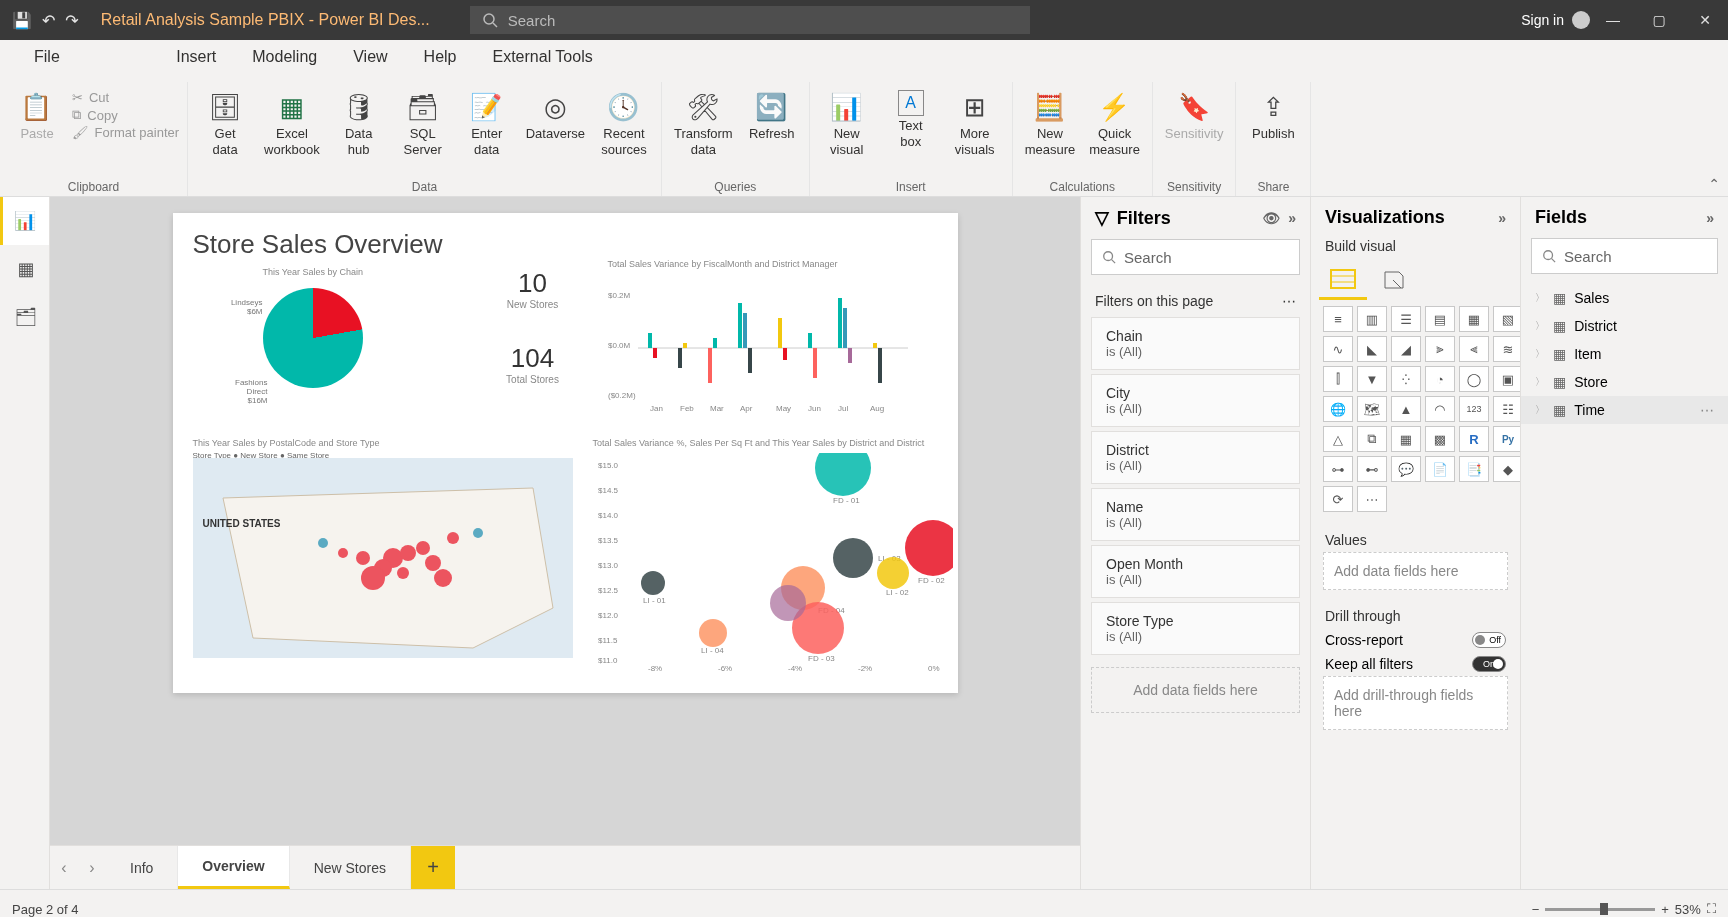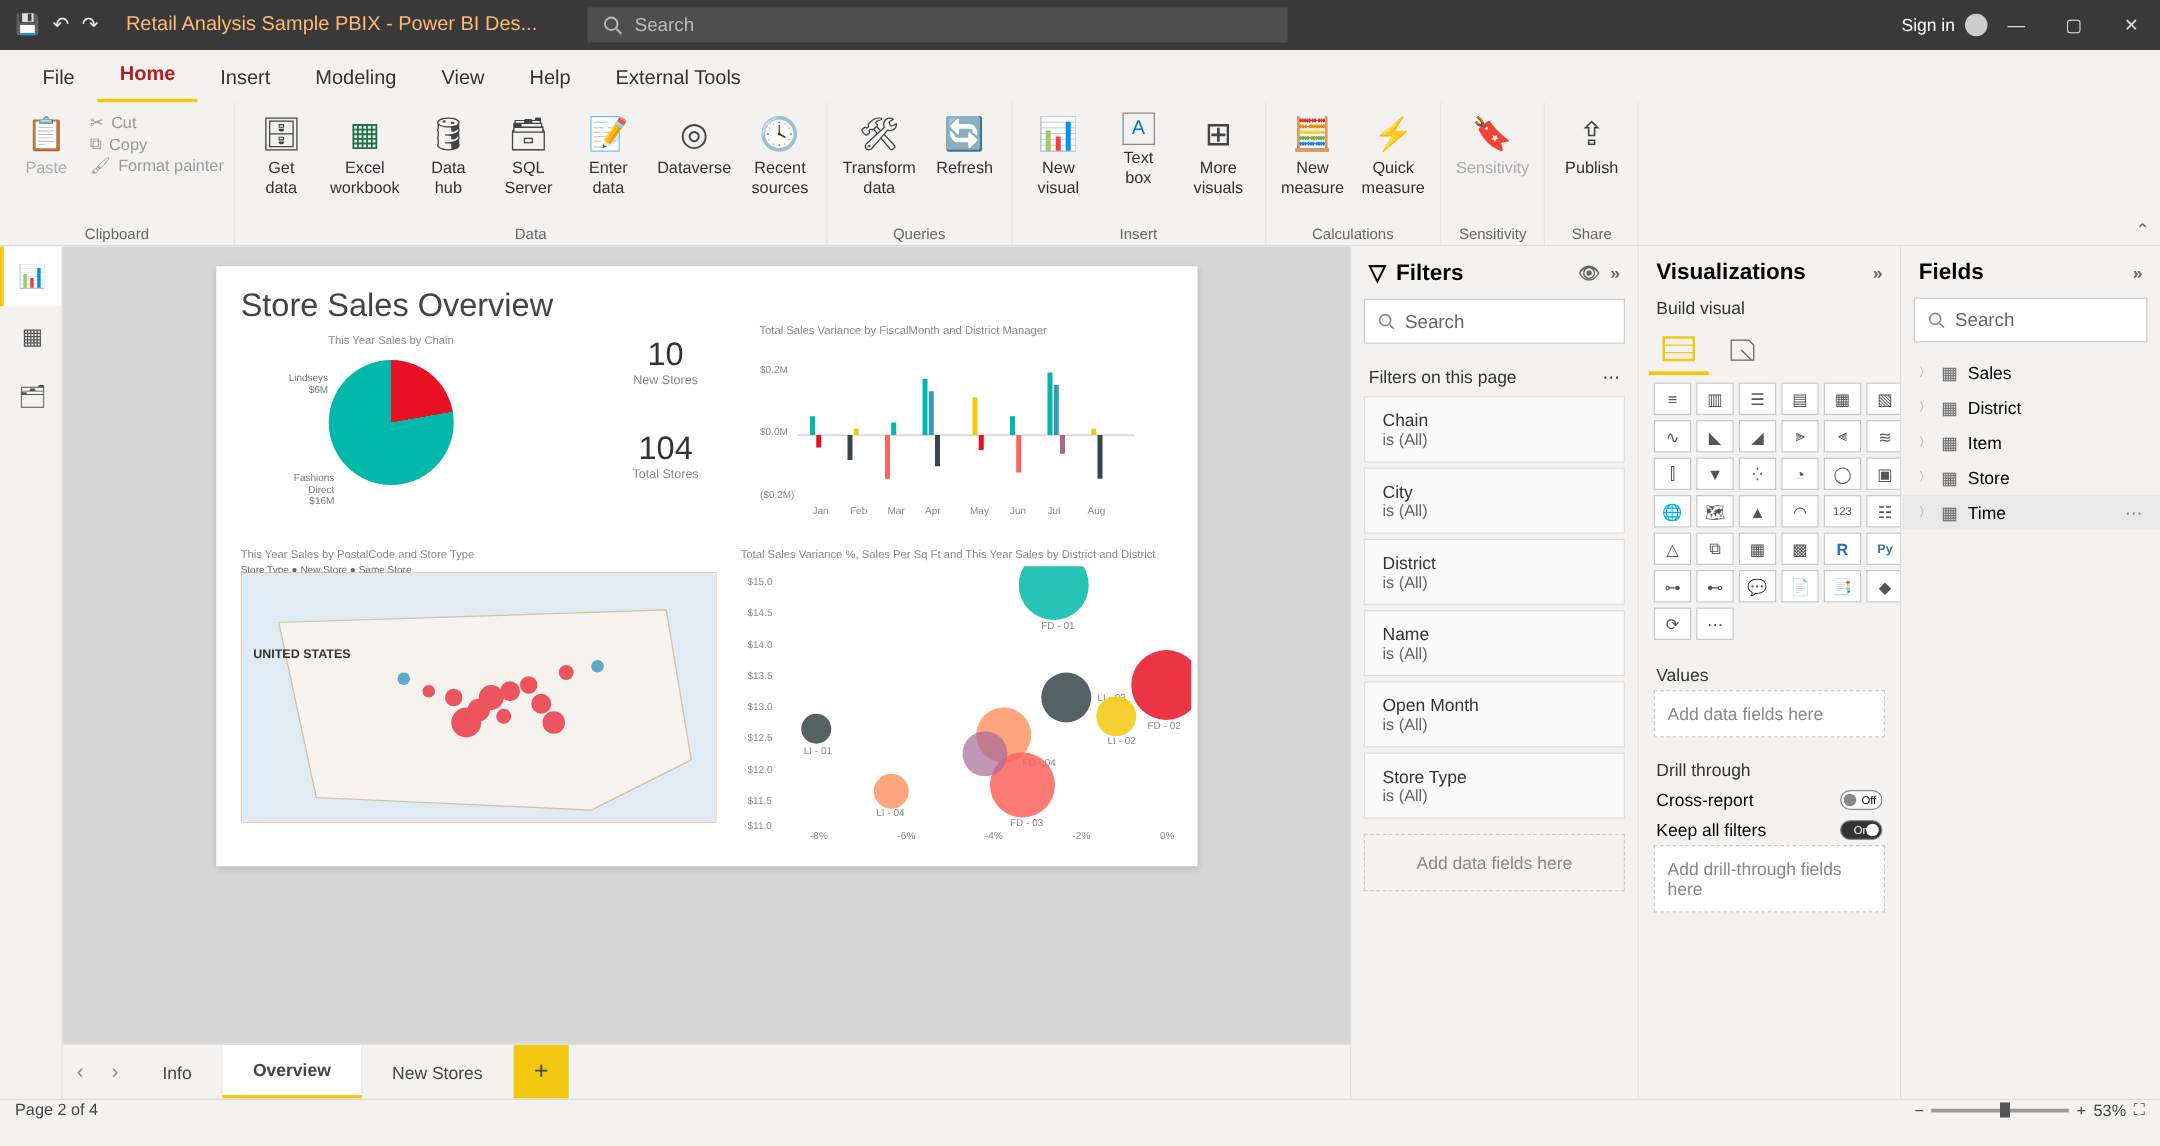--- a/index.html
+++ b/index.html
@@ -11,21 +11,21 @@
 .titlebar .qat span { cursor: pointer; color: #e6e6e6; }
 .titlebar .title { margin-left: 10px; font-size: 16px; color: #fdba74; }
 .titlebar .search { margin-left: 40px; background: #4e4e4e; width: 560px; height: 28px; display: flex; align-items: center; padding: 0 12px; font-size: 15px; color: #bbb; }
 .titlebar .search svg { margin-right: 10px; }
 .titlebar .spacer { flex: 1; }
 .titlebar .signin { font-size: 14px; display: flex; align-items: center; gap: 8px; }
 .titlebar .signin .avatar { width: 18px; height: 18px; border-radius: 50%; background: #ccc; }
 .titlebar .winbtn { width: 46px; height: 40px; display: flex; align-items: center; justify-content: center; cursor: pointer; color: #e0e0e0; font-size: 14px; }
 
 
-.menurow { background: #f3f2f1; height: 42px; display: flex; align-items: flex-end; padding-left: 16px; gap: 0; }
+.menurow { background: #f3f2f1; height: 42px; display: flex; padding-left: 16px; gap: 0; }
 .menurow .tab { padding: 8px 18px 10px; font-size: 16px; cursor: pointer; color: #323130; }
 .menurow .tab.active { color:#b91c1c; font-weight: 600; border-bottom: 3px solid #f2c811; margin-top: 35px; }
 
 
 .ribbon { background: #f3f2f1; height: 115px; display: flex; border-bottom: 1px solid #ddd; position: relative; }
 .ribbon .group { display: flex; flex-direction: column; align-items: center; padding: 4px 8px 0; border-right: 1px solid #e5e5e5; }
 .ribbon .group-items { display: flex; align-items: flex-start; gap: 6px; flex: 1; }
 .ribbon .group-name { font-size: 12px; color: #666; padding-bottom: 2px; }
 .ribbon .bigbtn { display: flex; flex-direction: column; align-items: center; justify-content: flex-start; width: auto; min-width: 58px; padding: 4px 4px 0; cursor: pointer; text-align: center; }
 .ribbon .bigbtn .ico { width: 34px; height: 34px; display: flex; align-items: center; justify-content: center; font-size: 26px; color: #444;}
@@ -108,21 +108,21 @@
 .toggle.on::after{left:auto; right:2px; background:#fff;}
 
 
 .field-item{ display:flex; align-items:center; gap:8px; padding:6px 14px; font-size:14px; cursor:pointer;}
 .field-item .chev{color:#888; font-size:10px;}
 .field-item .tico{color:#666;}
 .field-item.sel{background:#e8e8e8;}
 .field-item .more{margin-left:auto; color:#888;}
 
 
-.statusbar{height:38px; background:#f3f2f1; border-top:1px solid #ddd; display:flex; align-items:flex-start; padding:0 12px; font-size:13px; color:#444;}
+.statusbar{height:28px; background:#f3f2f1; border-top:1px solid #ddd; display:flex; align-items:flex-end; padding:0 12px; font-size:13px; color:#444;}
 .statusbar .spacer{flex:1;}
 .statusbar .zoom{display:flex; align-items:center; gap:6px;}
 .statusbar .slider{width:110px; height:3px; background:#999; position:relative;}
 .statusbar .slider::after{content:""; position:absolute; width:8px; height:12px; background:#555; top:-5px; left:55px;}
 
 svg { display:block; }
 </style>
 </head>
 <body>
 

